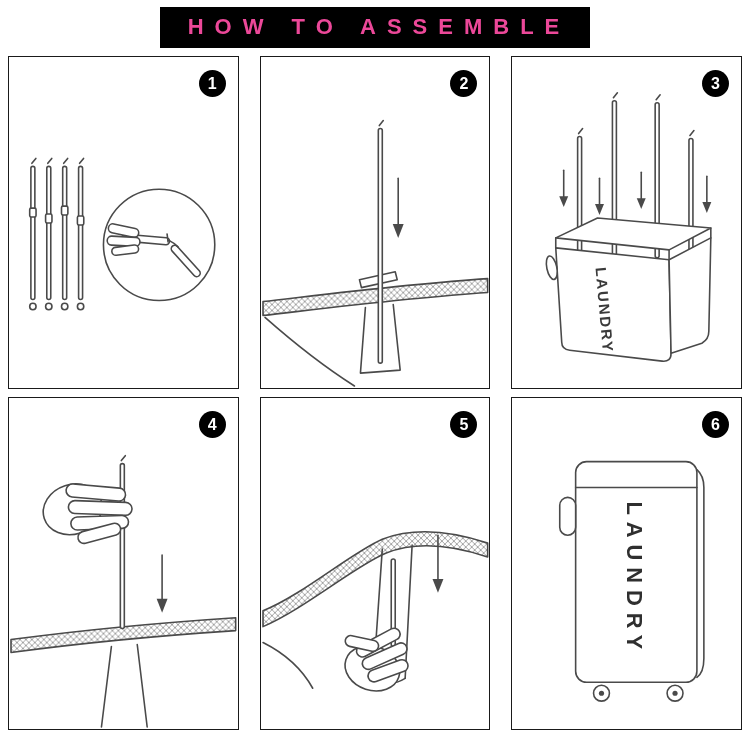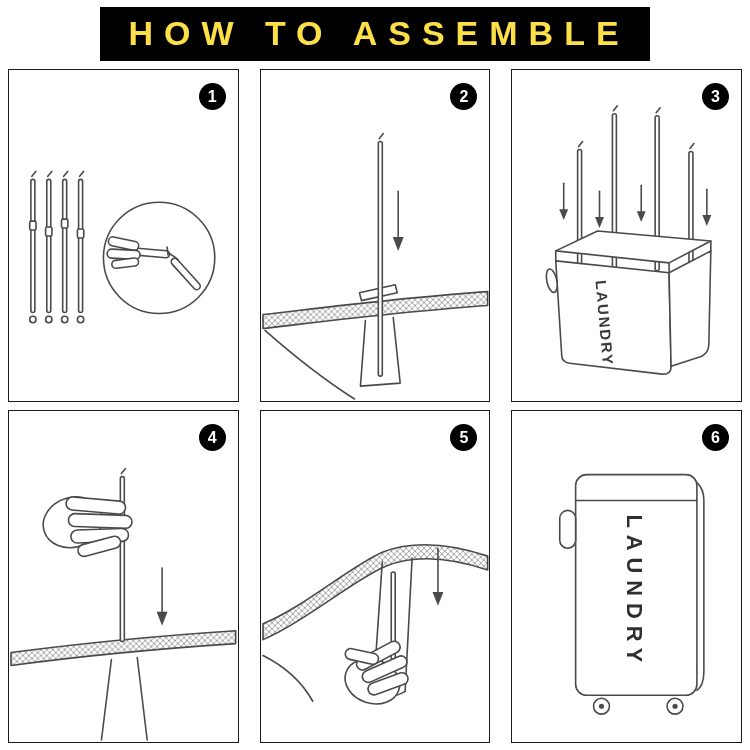--- a/index.html
+++ b/index.html
@@ -4,22 +4,22 @@
 <style>
   html,body{margin:0;padding:0;}
   body{
     width:750px;height:750px;background:#ffffff;
     font-family:"Liberation Sans",sans-serif;
     -webkit-font-smoothing:antialiased;
   }
   .page{width:750px;height:750px;position:relative;overflow:hidden;background:#fff;}
   .header{ text-align:center; padding-top:7px; }
   .title{
-    display:inline-block; margin:0; background:#000; color:#fde047;
-    font-size:34px; font-weight:bold; letter-spacing:11px;
+    display:inline-block; margin:0; background:#000; color:#ec4899;
+    font-size:22px; font-weight:bold; letter-spacing:11px;
     padding:8px 20px 9px 28px; line-height:1.1;
   }
   .grid{
     display:grid; grid-template-columns:repeat(3,1fr);
     column-gap:21px; row-gap:8px; margin:8px 8px 0 8px;
   }
   .panel{
     position:relative; height:333px; background:#fff;
     border:1.6px solid #1a1a1a; box-sizing:border-box;
   }

